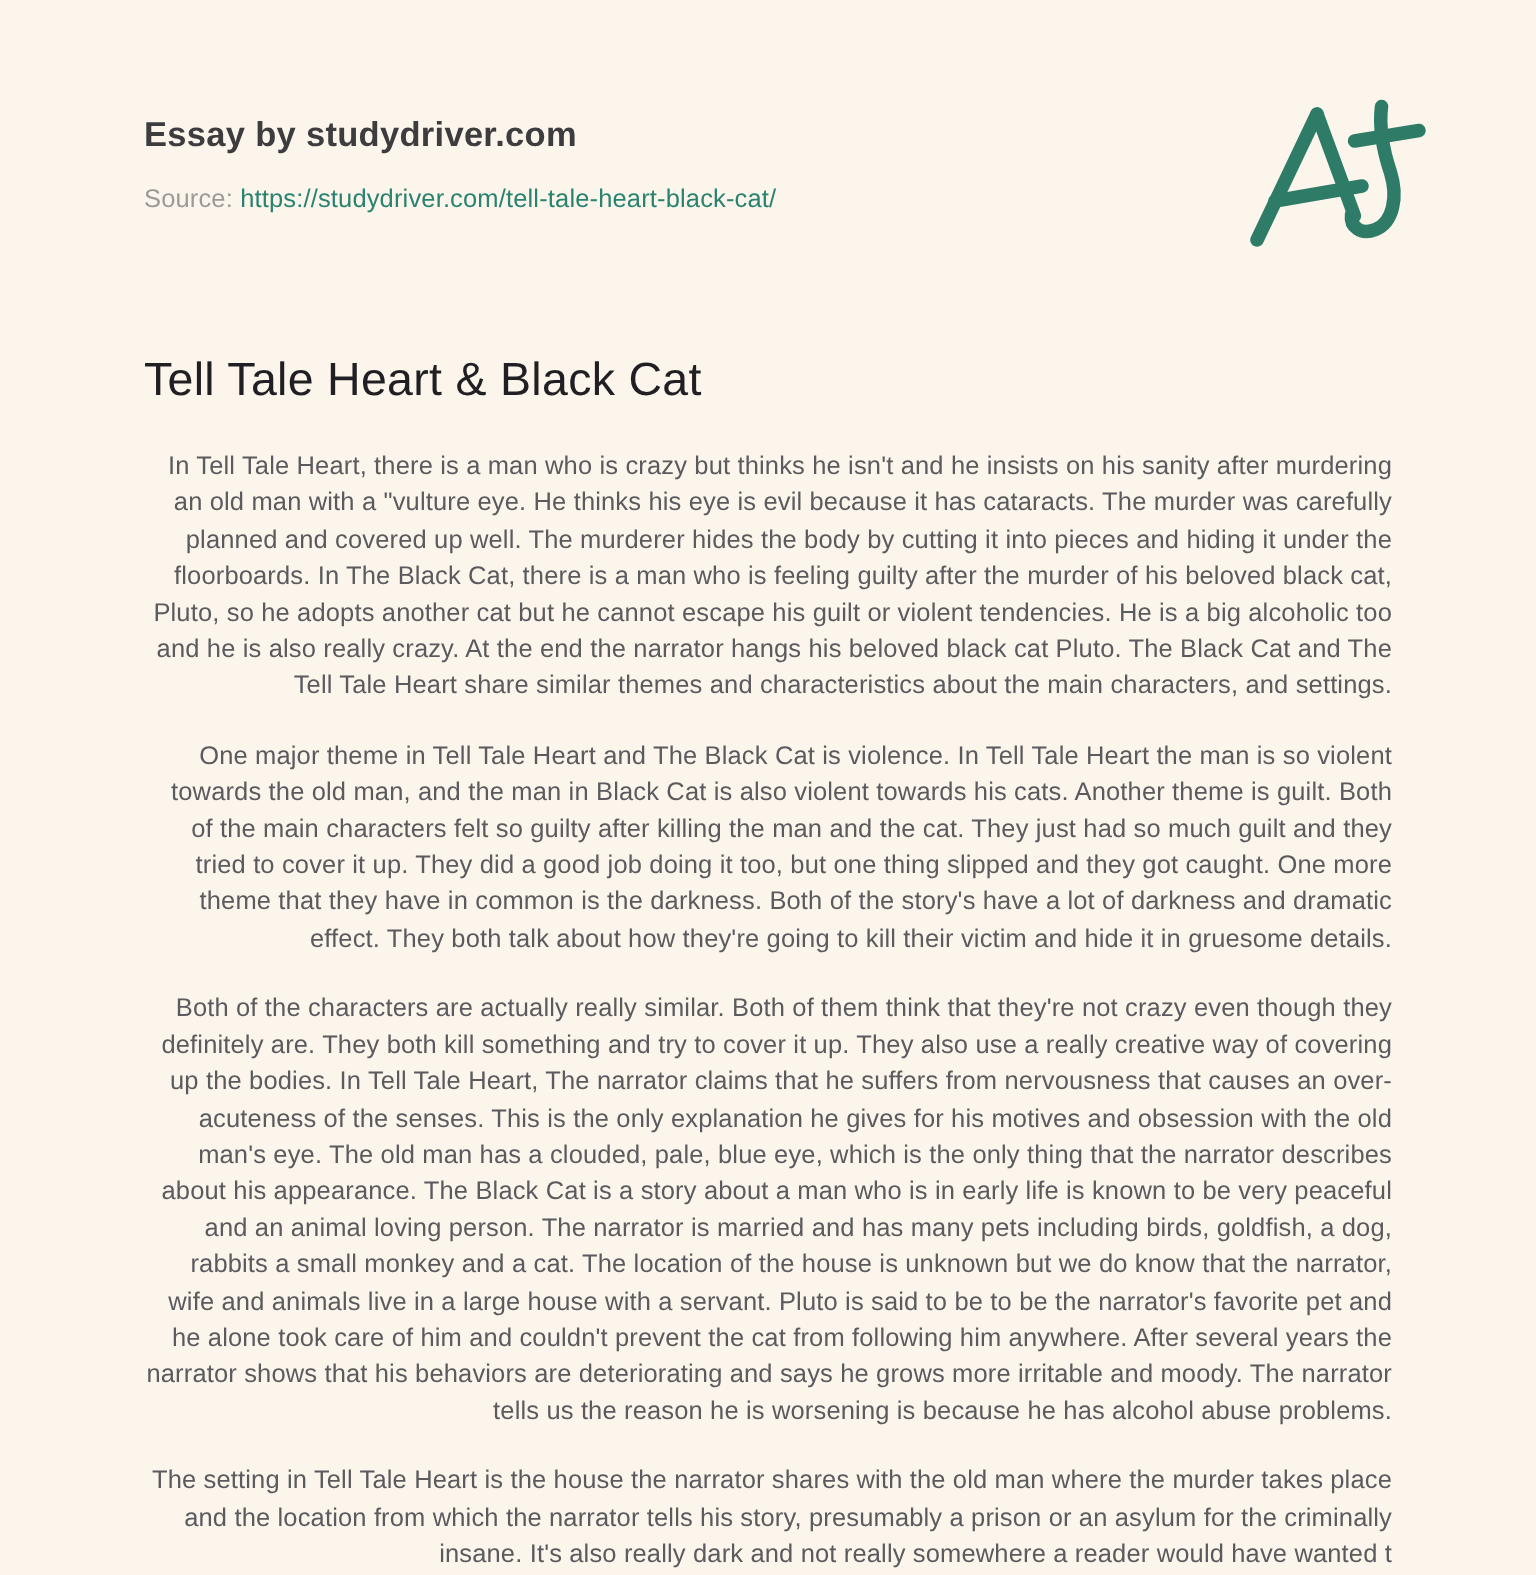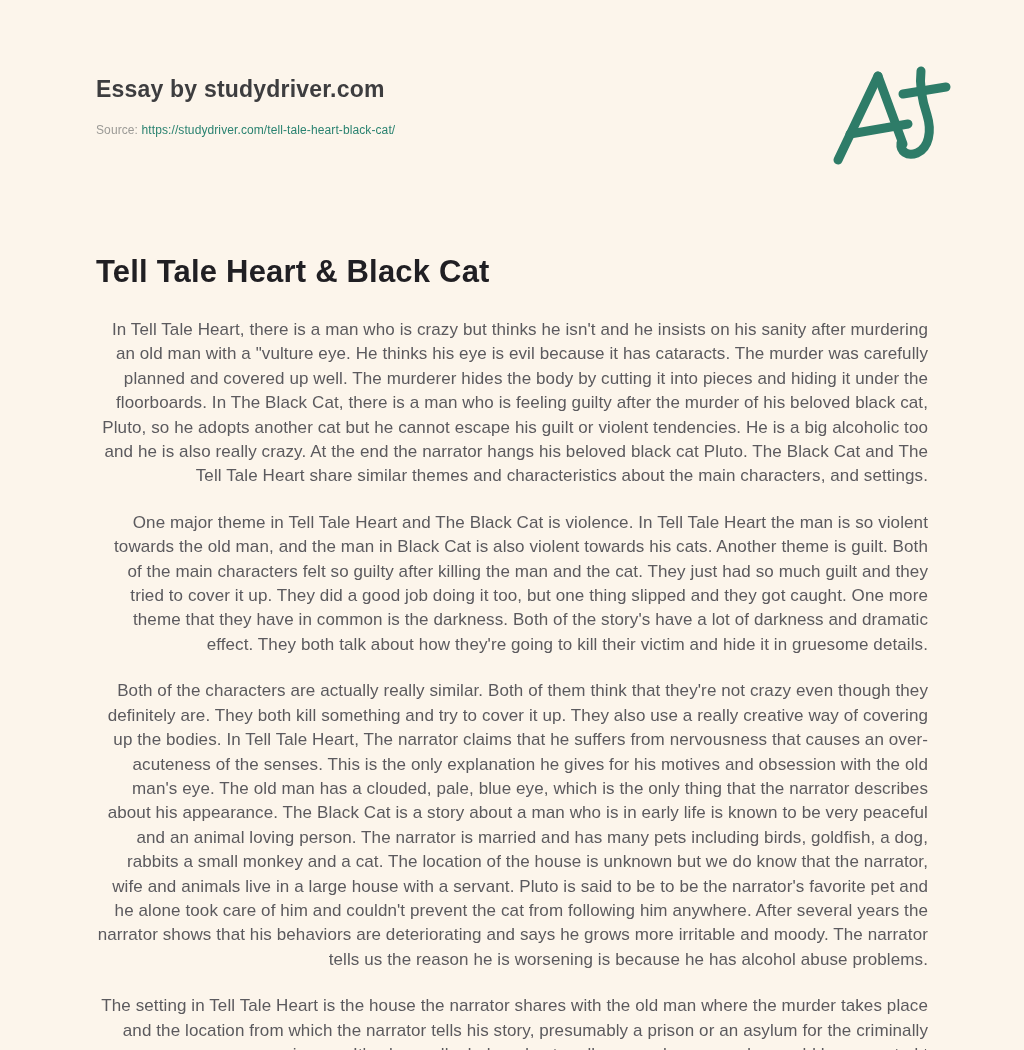--- a/index.html
+++ b/index.html
@@ -25,21 +25,21 @@
 
   .header-title {
     font-size: 23px;
     font-weight: bold;
     color: #3d3d3f;
     letter-spacing: 0.2px;
     margin-bottom: 20px;
   }
 
   .source-line {
-    font-size: 12px;
+    font-size: 17px;
     color: #9b9a96;
     letter-spacing: 0.1px;
   }
 
   .source-line a {
     color: #2a8270;
     text-decoration: none;
   }
 
   .logo {
@@ -49,23 +49,23 @@
     width: 140px;
     height: 108px;
   }
 
   .logo svg {
     width: 100%;
     height: 100%;
   }
 
   .essay-title {
-    margin-top: 117px;
+    margin-top: 92px;
     font-size: 31px;
-    font-weight: bold;
+    font-weight: normal;
     color: #201f23;
     letter-spacing: 0.2px;
     margin-bottom: 28px;
   }
 
   .essay-body p {
     font-size: 17px;
     line-height: 24.4px;
     color: #5b5a5e;
     letter-spacing: 0.1px;

